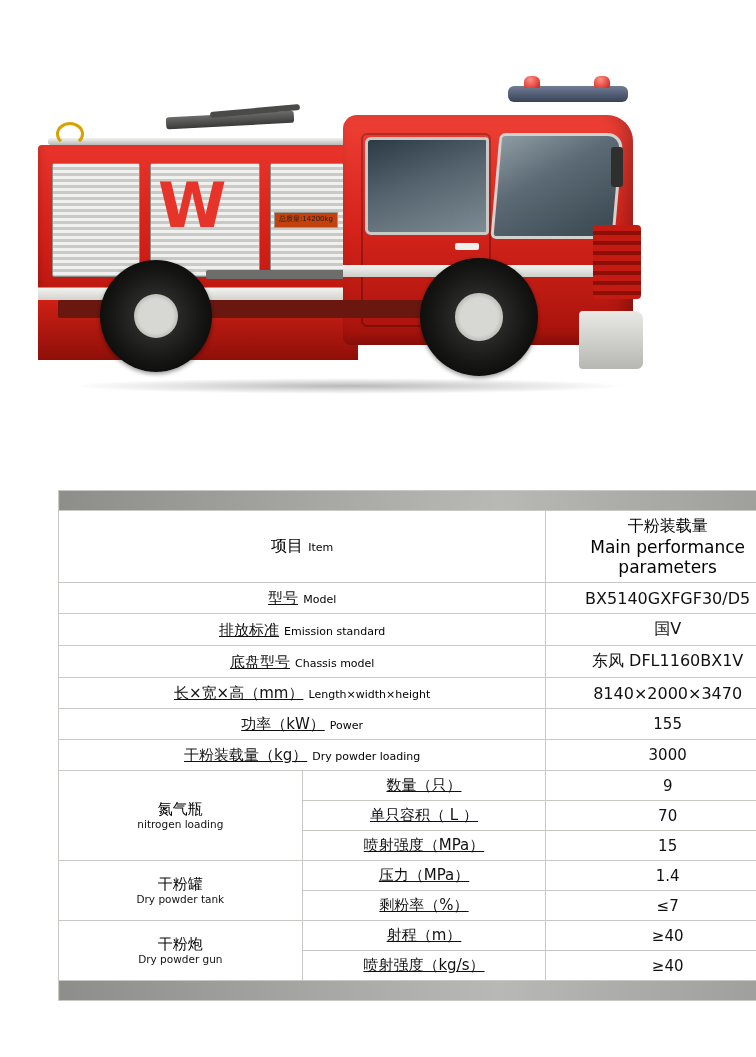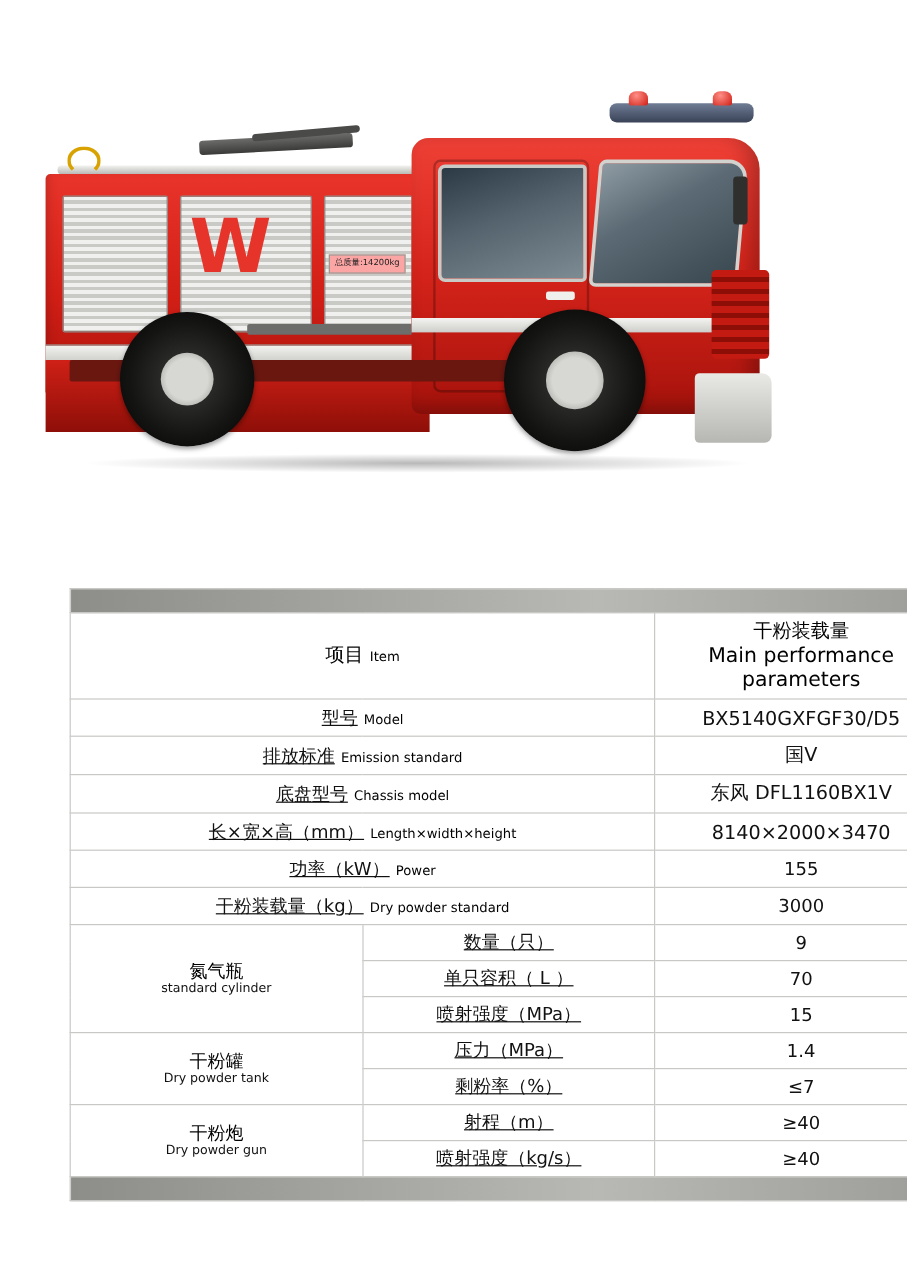--- a/index.html
+++ b/index.html
@@ -275,21 +275,21 @@
     height: 18px;
     background: #6a1710;
     border-radius: 2px;
   }
   .plate {
     position: absolute;
     left: 236px;
     top: 152px;
     width: 62px;
     height: 14px;
-    background: #fca5a5;
+    background: #c2410c;
     border: 1px solid #9a9a94;
     font-size: 7px;
     line-height: 13px;
     text-align: center;
     color: #222;
     font-family: "DejaVu Sans", sans-serif;
   }
   .shadow {
     position: absolute;
     left: 30px;
@@ -452,29 +452,29 @@
       <td colspan="2" class="label-cell">
         <span class="cn">功率（kW）</span>
         <span class="inline-en">Power</span>
       </td>
       <td class="val">155</td>
     </tr>
 
     <tr>
       <td colspan="2" class="label-cell">
         <span class="cn">干粉装载量（kg）</span>
-        <span class="inline-en">Dry powder standard</span>
+        <span class="inline-en">Dry powder loading</span>
       </td>
       <td class="val">3000</td>
     </tr>
 
     <tr>
       <td rowspan="3" style="width:150px;" class="grp">
         <span>氮气瓶</span>
-        <span class="en">standard cylinder</span>
+        <span class="en">nitrogen loading</span>
       </td>
       <td class="cn" style="width:230px;">数量（只）</td>
       <td class="val">9</td>
     </tr>
     <tr>
       <td class="cn">单只容积（ L ）</td>
       <td class="val">70</td>
     </tr>
     <tr>
       <td class="cn">喷射强度（MPa）</td>

